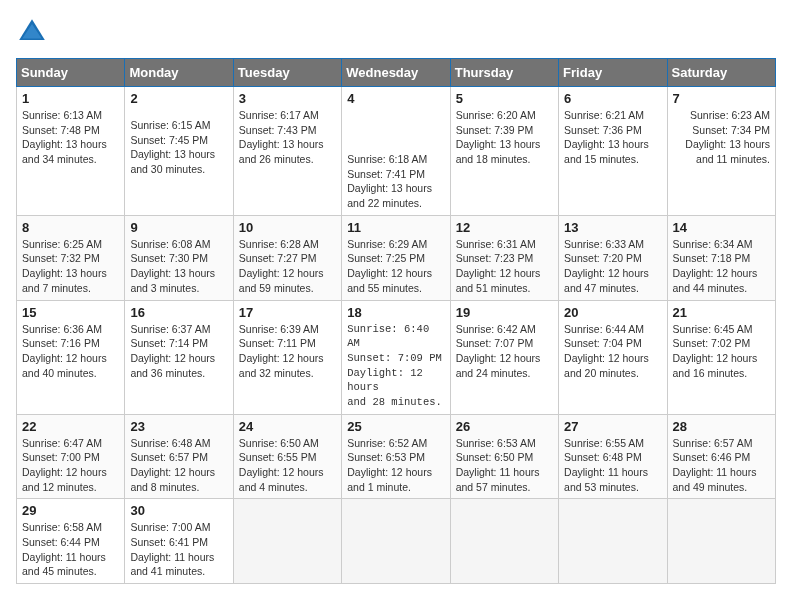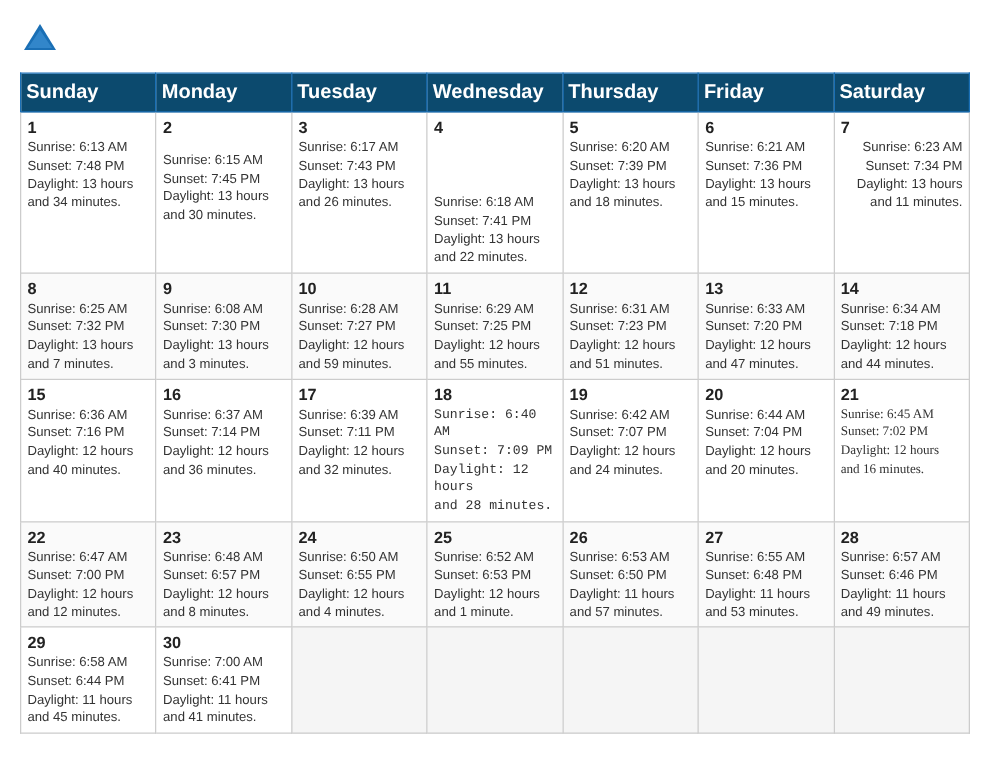--- a/index.html
+++ b/index.html
@@ -45,25 +45,25 @@
     .location-title {
       font-size: 15px;
       color: #555;
     }
     .calendar {
       width: 100%;
       border-collapse: collapse;
       font-size: 11px;
     }
     .calendar th {
-      background-color: #0c4a6e;
+      background-color: #737373;
       color: #fff;
       padding: 6px 4px;
       text-align: left;
-      font-size: 16px;
+      font-size: 13px;
       font-weight: bold;
       border: 1px solid #1a6fb5;
     }
     .calendar td {
       border: 1px solid #ccc;
       vertical-align: top;
       padding: 4px 5px;
       width: 108px;
       min-height: 80px;
       background: #fff;
@@ -260,21 +260,21 @@
         </td>
         <td>
           <span class="day-number">20</span>
           <div class="day-info" style="white-space: pre-line;">Sunrise: 6:44 AM
 Sunset: 7:04 PM
 Daylight: 12 hours
 and 20 minutes.</div>
         </td>
         <td>
           <span class="day-number">21</span>
-          <div class="day-info" style="white-space: pre-line; font-family: Liberation Serif, serif;">Sunrise: 6:45 AM
+          <div class="day-info" style="white-space: pre-line;">Sunrise: 6:45 AM
 Sunset: 7:02 PM
 Daylight: 12 hours
 and 16 minutes.</div>
         </td>
       </tr>
       <tr>
         <td>
           <span class="day-number">22</span>
           <div class="day-info" style="white-space: pre-line;">Sunrise: 6:47 AM
 Sunset: 7:00 PM

